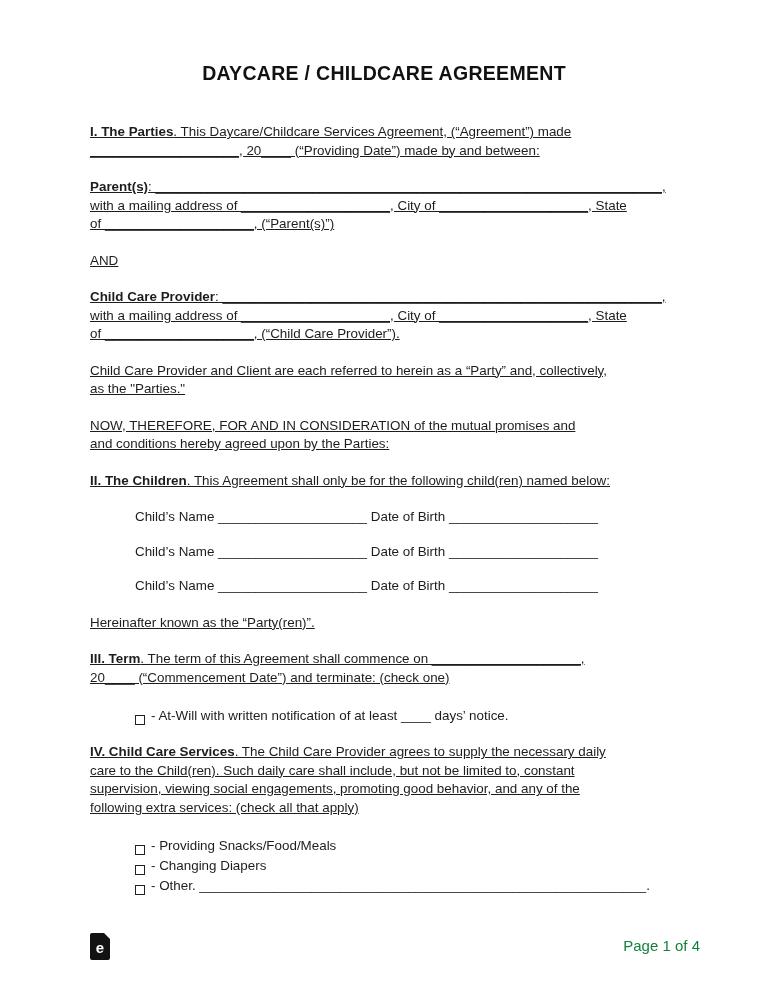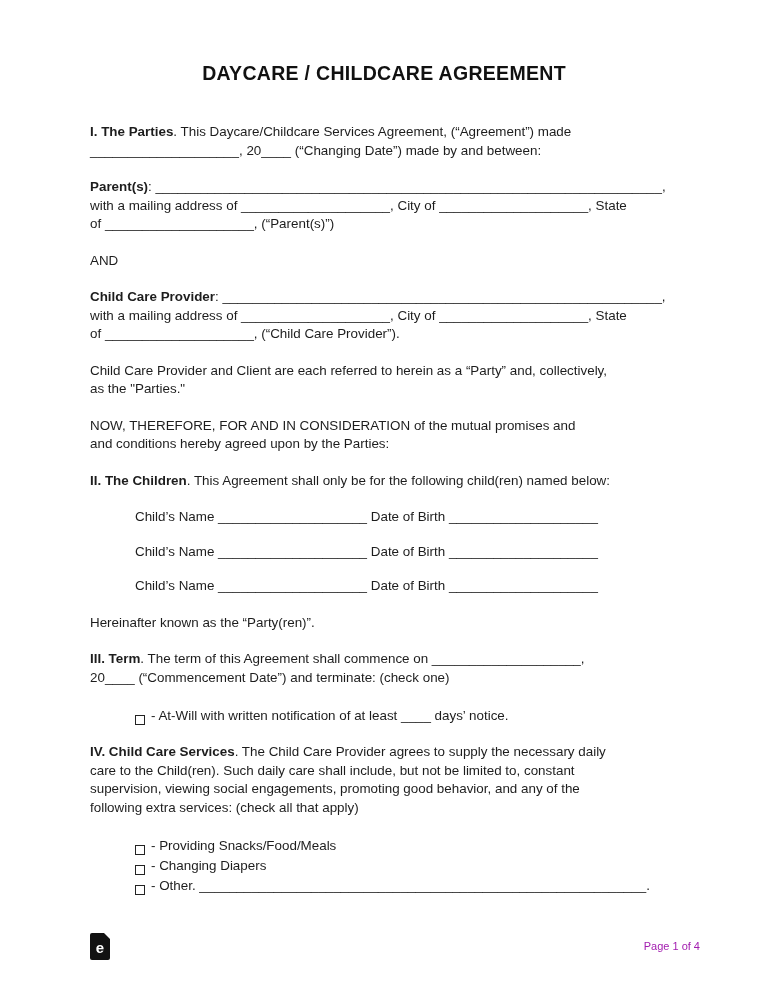--- a/index.html
+++ b/index.html
@@ -18,21 +18,21 @@
   .content { padding: 62px 90px 0 90px; }
   .title {
     margin: 0 0 38px 0;
     font-size: 19.5px;
     line-height: 23px;
     font-weight: bold;
     text-align: center;
     letter-spacing: 0.3px;
     color: #111111;
   }
-  .para { margin: 0 0 18px 0; }
+  .para { margin: 0 0 18px 0; text-decoration: underline; }
   .line { display: block; white-space: pre; }
   b { font-weight: bold; }
   .indent { margin-left: 45px; }
   .child-row { margin-bottom: 16px; white-space: pre; }
   .children-group { margin: 0 0 18px 0; }
   .option {
     display: flex;
     align-items: flex-end;
     height: 20px;
     white-space: pre;
@@ -73,33 +73,33 @@
     border-left: 6px solid transparent;
   }
   .logo-letter {
     color: #ffffff;
     font-weight: bold;
     font-size: 15px;
     line-height: 27px;
     display: inline-block;
     padding-top: 1px;
   }
-  .page-num { font-size: 11px; color: #a21caf; }
+  .page-num { font-size: 15px; color: #15803d; }
 </style>
 </head>
 <body>
 
 <div class="page">
   <div class="content">
 
     <h1 class="title">DAYCARE / CHILDCARE AGREEMENT</h1>
 
     <p class="para">
       <span class="line"><b>I. The Parties</b><span>. This Daycare/Childcare Services Agreement, (“Agreement”) made</span></span>
-      <span class="line">____________________, 20____ (“Changing Date”) made by and between:</span>
+      <span class="line">____________________, 20____ (“Providing Date”) made by and between:</span>
     </p>
 
     <p class="para">
       <span class="line"><b>Parent(s)</b><span>: ____________________________________________________________________,</span></span>
       <span class="line">with a mailing address of ____________________, City of ____________________, State</span>
       <span class="line">of ____________________, (“Parent(s)”)</span>
     </p>
 
     <p class="para">AND</p>
 

